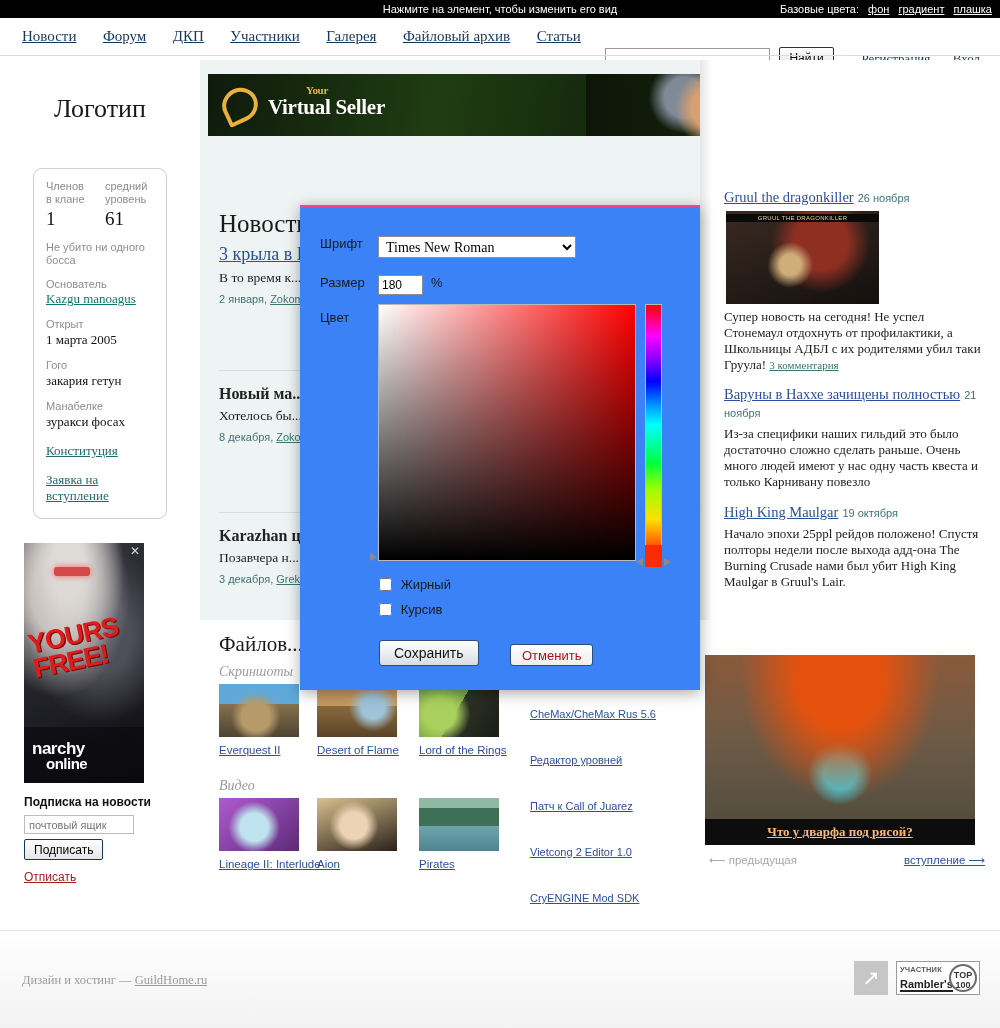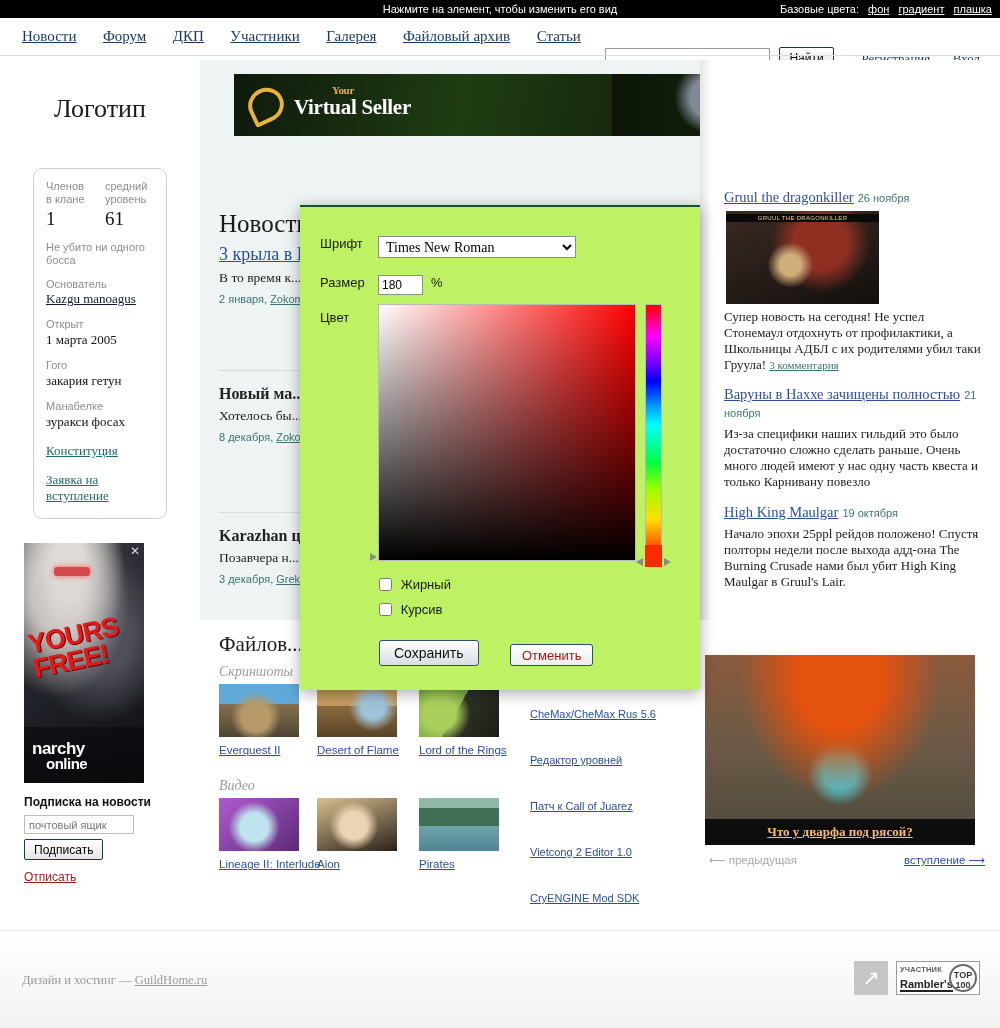--- a/index.html
+++ b/index.html
@@ -71,21 +71,21 @@
     font-family:"Liberation Serif", serif; color:#111; font-size:19px;
     line-height:22px; margin-top:2px;
   }
   #clanbox .sect { margin-top:11px; }
   #clanbox .k { color:#8d8d8d; font-size:11px; line-height:13px; }
   #clanbox .v {
     font-family:"Liberation Serif", serif; color:#111; font-size:13px; margin-top:1px;
   }
   #clanbox a.founder {
     font-family:"Liberation Serif", serif; font-size:13px;
-    color:#0f172a; text-decoration:underline; cursor:pointer;
+    color:#0f766e; text-decoration:underline; cursor:pointer;
   }
   #clanbox a.doclink {
     display:block; margin-top:13px;
     font-family:"Liberation Serif", serif; font-size:13px;
     color:#1f6b6b; text-decoration:underline; cursor:pointer; line-height:16px;
   }
 
   
   #adbanner {
     position:relative; margin:24px 0 0 24px; width:120px; height:240px;
@@ -138,21 +138,21 @@
     display:inline-block; margin-top:10px; font-size:12px;
     color:#a02020; text-decoration:underline; cursor:pointer;
   }
 
   
   #centercol {
     position:absolute; left:200px; top:60px; width:500px; height:560px;
     background:#eef4f3;
   }
   #topbanner {
-    position:absolute; left:34px; top:14px; width:548px; height:62px;
+    position:absolute; left:8px; top:14px; width:548px; height:62px;
     background:linear-gradient(100deg,#0f1a0c 0%, #1f3d12 42%, #0c1508 100%);
     overflow:hidden;
   }
   #topbanner .vs {
     position:absolute; left:60px; top:12px; color:#ffffff;
     font-family:"Liberation Serif", serif; font-weight:bold; font-size:21px;
     letter-spacing:-.3px;
   }
   #topbanner .vs .y {
     color:#e8b33c; font-size:11px; display:block; line-height:9px; margin-left:38px;
@@ -315,22 +315,22 @@
   }
   #footer .badge2 .b2c {
     position:absolute; right:2px; top:2px; width:28px; height:28px;
     border:2px solid #6a6a6a; border-radius:50%;
     font-size:9px; font-weight:bold; color:#333; text-align:center; line-height:10px; padding-top:4px;
   }
 
   
   #dialog {
     position:absolute; left:300px; top:205px; width:400px; height:485px;
-    background:#bef264; box-shadow:0 3px 14px rgba(0,0,0,.35);
-    border-top:2px solid #14532d;
+    background:#3b82f6; box-shadow:0 3px 14px rgba(0,0,0,.35);
+    border-top:2px solid #ec4899;
   }
   #dialog .row { position:absolute; left:0; width:400px; }
   #dialog .lbl {
     position:absolute; left:20px; font-size:13px; color:#1a1a1a;
   }
   #dialog select.fontsel {
     position:absolute; left:78px; width:198px; height:22px;
     font-family:"Liberation Serif", serif; font-size:14px;
     border:1px solid #8e8e8e; background:#ffffff; padding:1px 3px; cursor:pointer;
   }

